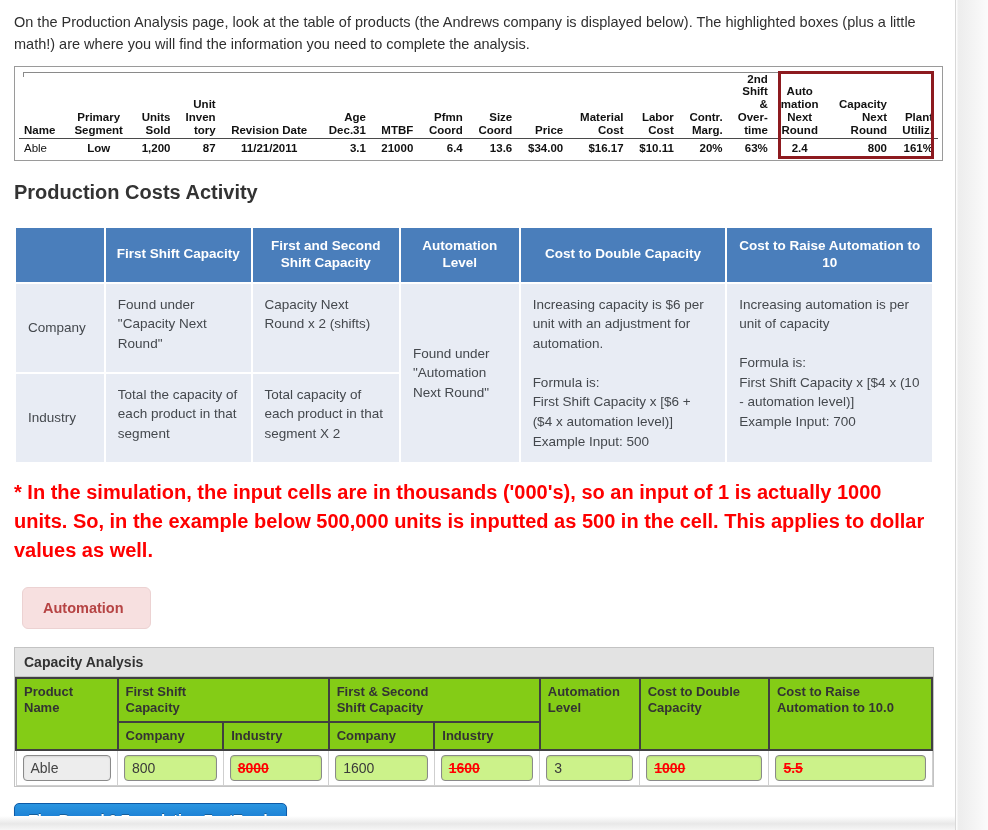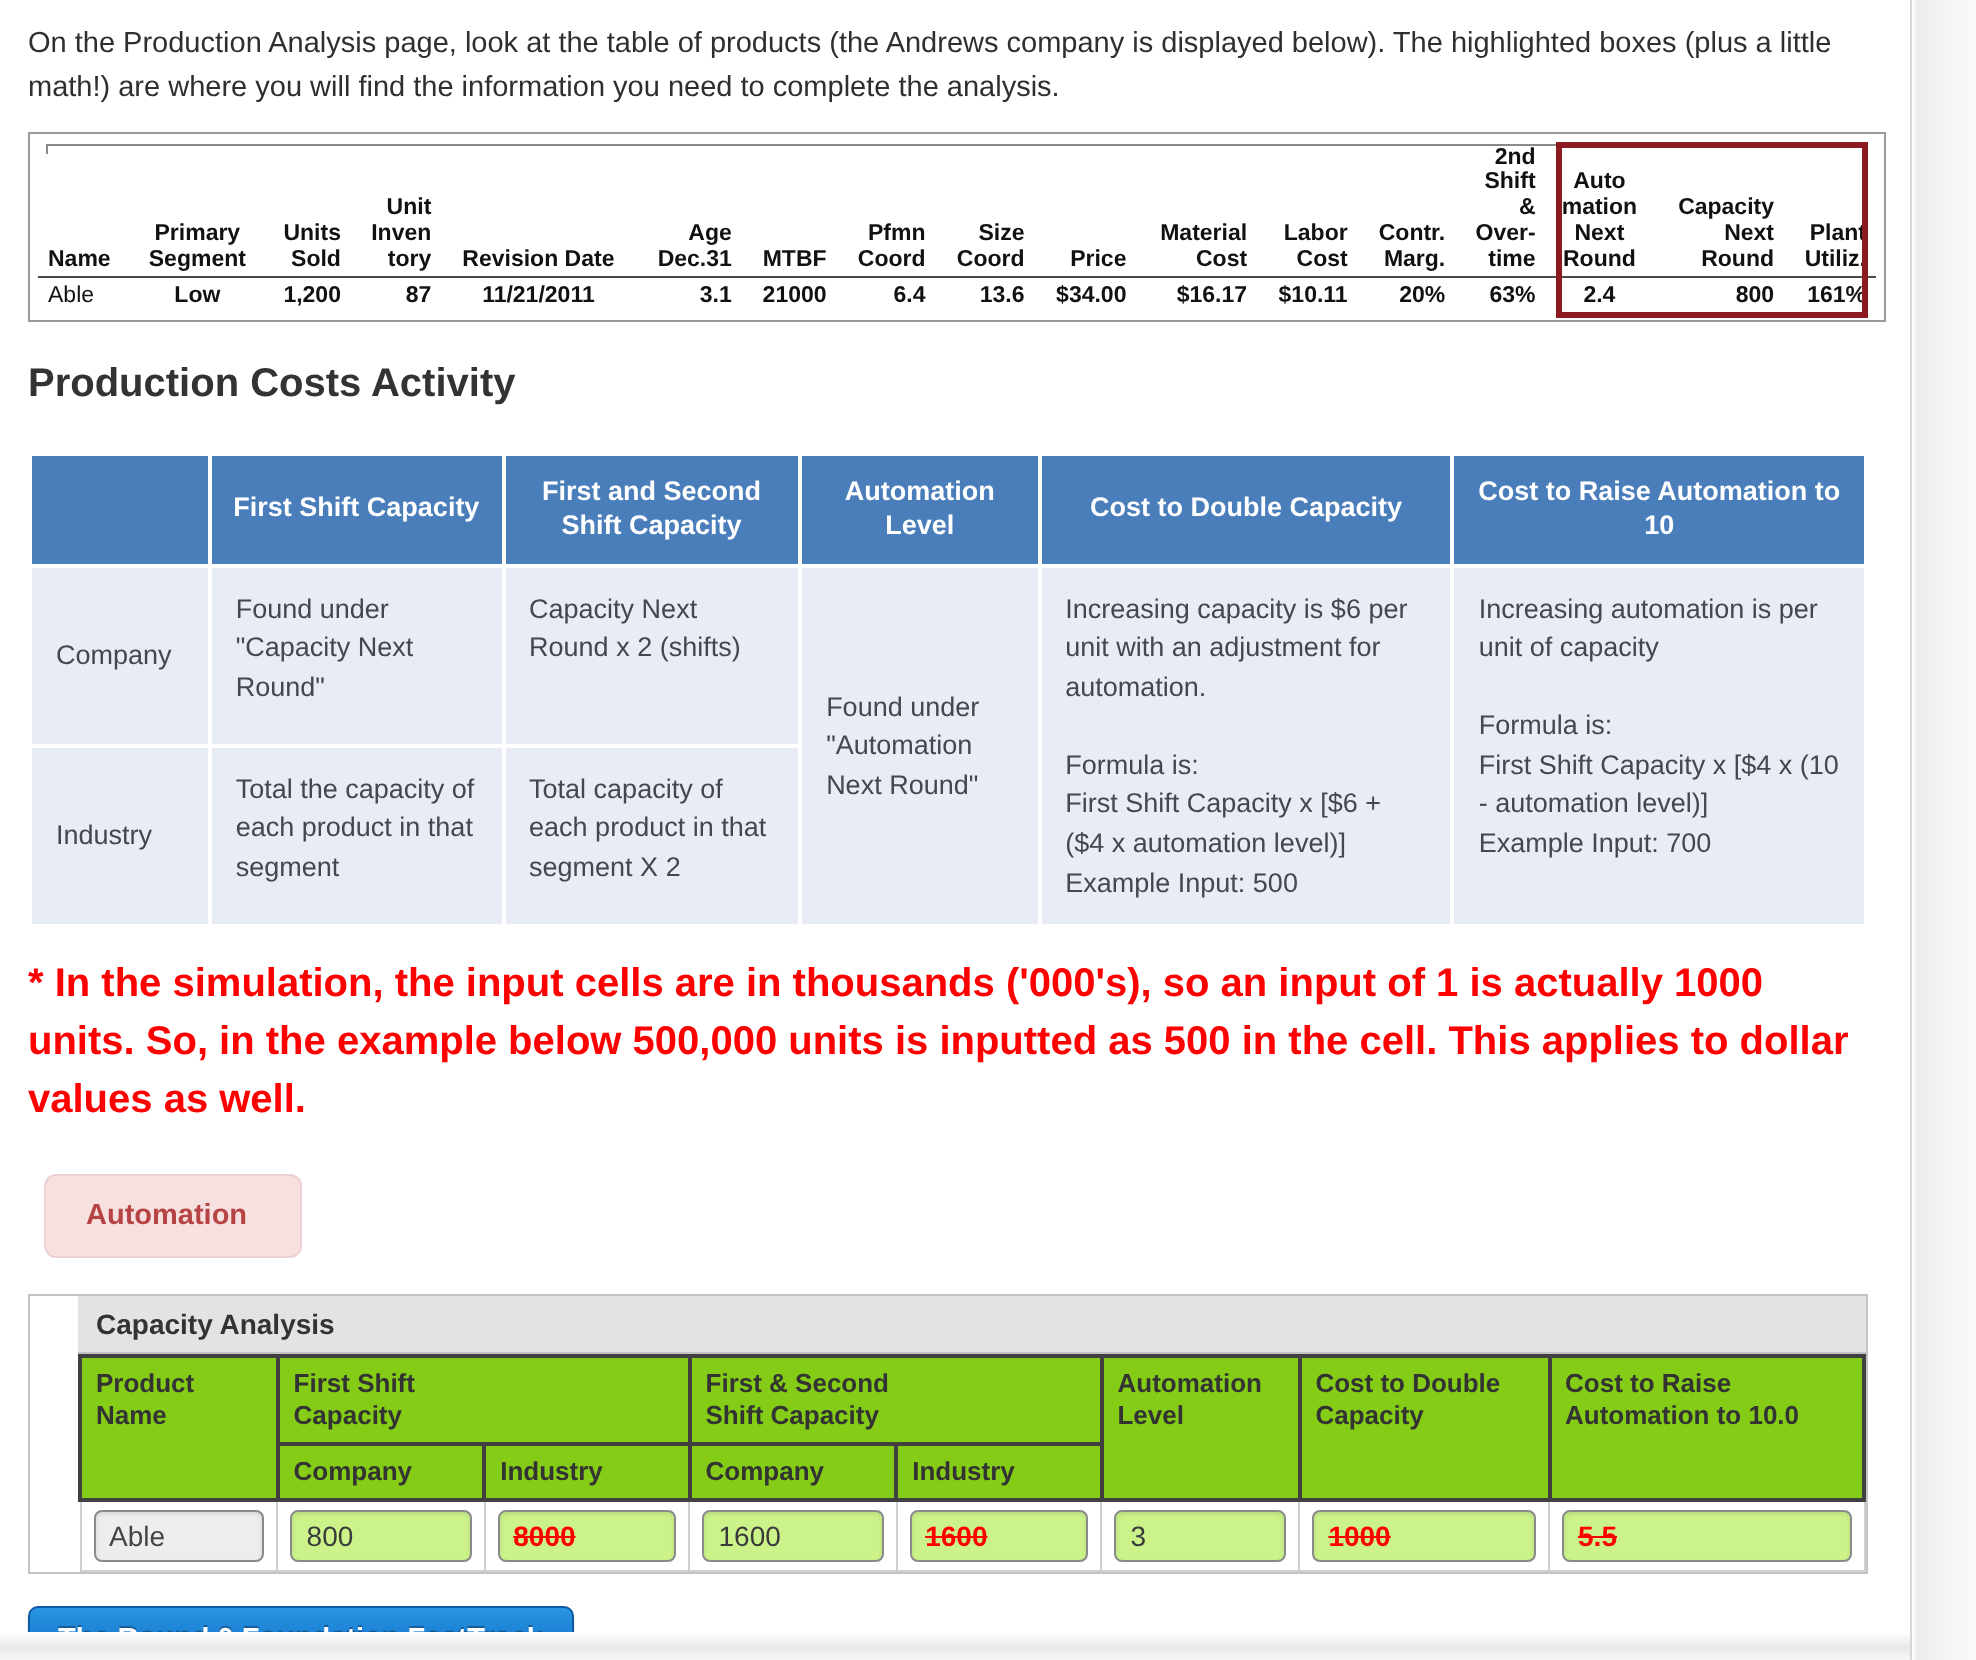--- a/index.html
+++ b/index.html
@@ -102,21 +102,21 @@
   
   .badge {
     display: inline-block; margin: 22px 0 0 22px;
     background: #f7e0e0; color: #b64444; border: 1px solid #ecd2d2;
     border-radius: 6px; padding: 12px 26px 12px 20px;
     font-size: 14.5px; font-weight: bold;
   }
 
   
   .ca-wrap { margin: 18px 12px 0 14px; width: 920px;
-    border: 1px solid #c3c3c3; background: #fff; padding-left: 24px; }
+    border: 1px solid #c3c3c3; background: #fff; }
   .ca-title {
     background: #e3e3e3; color: #333; font-weight: bold; font-size: 14px;
     padding: 6px 9px; border-bottom: 1px solid #c3c3c3;
   }
   table.ca { width: 100%; border-collapse: collapse; font-size: 13px; }
   table.ca th {
     border: 2px solid #404040; color: #333; font-weight: bold;
     text-align: left; vertical-align: top; padding: 5px 7px;
     line-height: 1.22; white-space: pre-line; background: #84cc16;
   }

